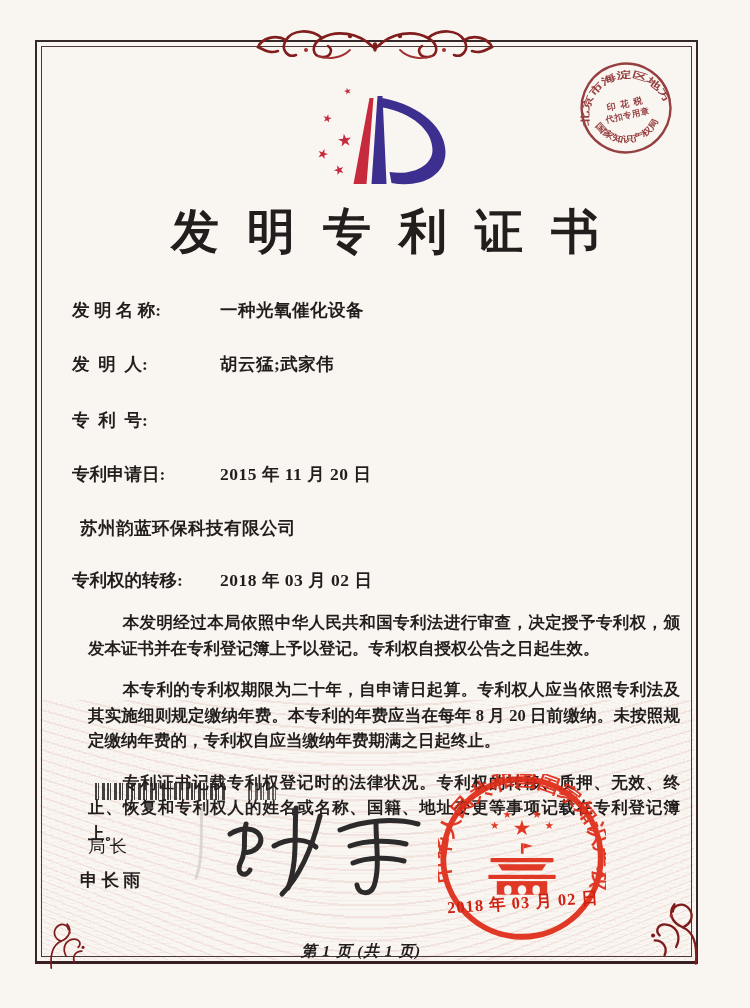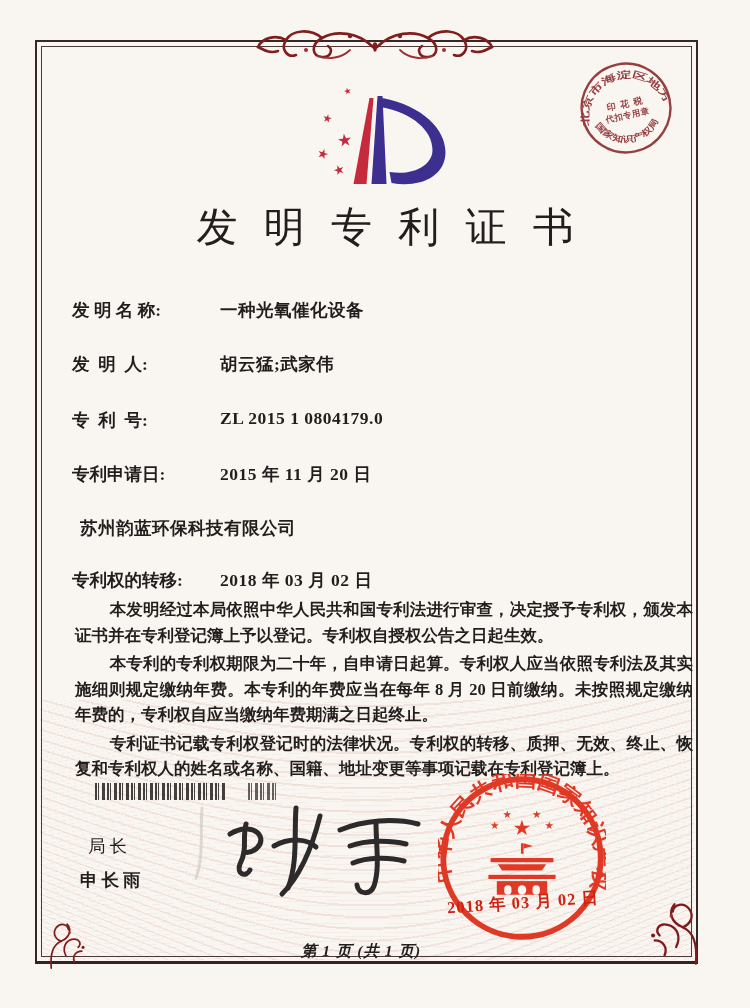--- a/index.html
+++ b/index.html
@@ -16,27 +16,27 @@
   
   .guilloche{position:absolute;left:40px;right:56px;top:700px;bottom:48px;pointer-events:none;
     background:
       repeating-radial-gradient(120% 55% at 50% 135%, rgba(205,130,125,.30) 0 1px, transparent 1px 6px),
       repeating-radial-gradient(130% 60% at 50% -40%, rgba(205,130,125,.16) 0 1px, transparent 1px 7px);
     opacity:.55;}
   .cert-no{position:absolute;left:72px;top:86px;font-size:18px;font-weight:600;letter-spacing:2px;white-space:pre;}
   .logo{position:absolute;left:283px;top:84px;width:175px;height:110px;}
   .tax-stamp{position:absolute;left:578px;top:60px;width:96px;height:96px;transform:rotate(-12deg);opacity:.92;}
   .title{position:absolute;left:0;right:16px;top:200px;text-align:center;
-    font-size:41px;font-weight:400;letter-spacing:8px;white-space:pre;padding-left:44px;}
+    font-size:48px;font-weight:700;letter-spacing:8px;white-space:pre;padding-left:44px;}
   .field-row{position:absolute;left:72px;display:flex;font-size:17.5px;font-weight:700;}
   .f-label{display:inline-block;width:140px;white-space:pre;}
   .f-value{margin-left:8px;white-space:pre;letter-spacing:.5px;}
   .paragraphs{position:absolute;left:72px;top:594px;width:624px;font-size:16.5px;
     line-height:25.5px;font-weight:600;text-align:justify;}
-  .paragraphs p{margin:3px;text-indent:2.1em;}
+  .paragraphs p{margin:16px;text-indent:2.1em;}
   .barcode{position:absolute;top:783px;height:17px;background:repeating-linear-gradient(90deg,
      #23201f 0 2px, transparent 2px 3px, #23201f 3px 4px, transparent 4px 7px,
      #23201f 7px 10px, transparent 10px 12px);opacity:.85;}
   .barcode.main{left:95px;width:132px;}
   .barcode.small{left:248px;width:30px;opacity:.7;}
   .signer-title{position:absolute;left:88px;top:834px;font-size:17.5px;font-weight:400;letter-spacing:4px;}
   .signer-name{position:absolute;left:80px;top:868px;font-size:17.5px;font-weight:700;letter-spacing:4px;}
   .signature{position:absolute;left:150px;top:790px;width:290px;height:120px;}
   .office-seal{position:absolute;left:438px;top:774px;width:168px;height:168px;opacity:.93;}
   .seal-date{position:absolute;left:444px;top:892px;width:158px;text-align:center;
@@ -102,21 +102,20 @@
   <div class="field-row" style="top:352px">
     <span class="f-label">发  明  人:</span>
     <span class="f-value">胡云猛;武家伟</span>
   </div>
   <div class="field-row" style="top:298px">
     <span class="f-label">发 明 名 称:</span>
     <span class="f-value">一种光氧催化设备</span>
   </div>
   <div class="field-row" style="top:408px">
     <span class="f-label">专  利  号:</span>
-    <span class="f-value">ZL 2015 1 0804179.0</span>
   </div>
   <div class="field-row" style="top:462px">
     <span class="f-label">专利申请日:</span>
     <span class="f-value">2015 年 11 月 20 日</span>
   </div>
   <div class="field-row" style="top:516px">
     <span class="f-value">苏州韵蓝环保科技有限公司</span>
   </div>
   <div class="field-row" style="top:568px">
     <span class="f-label">专利权的转移:</span>

